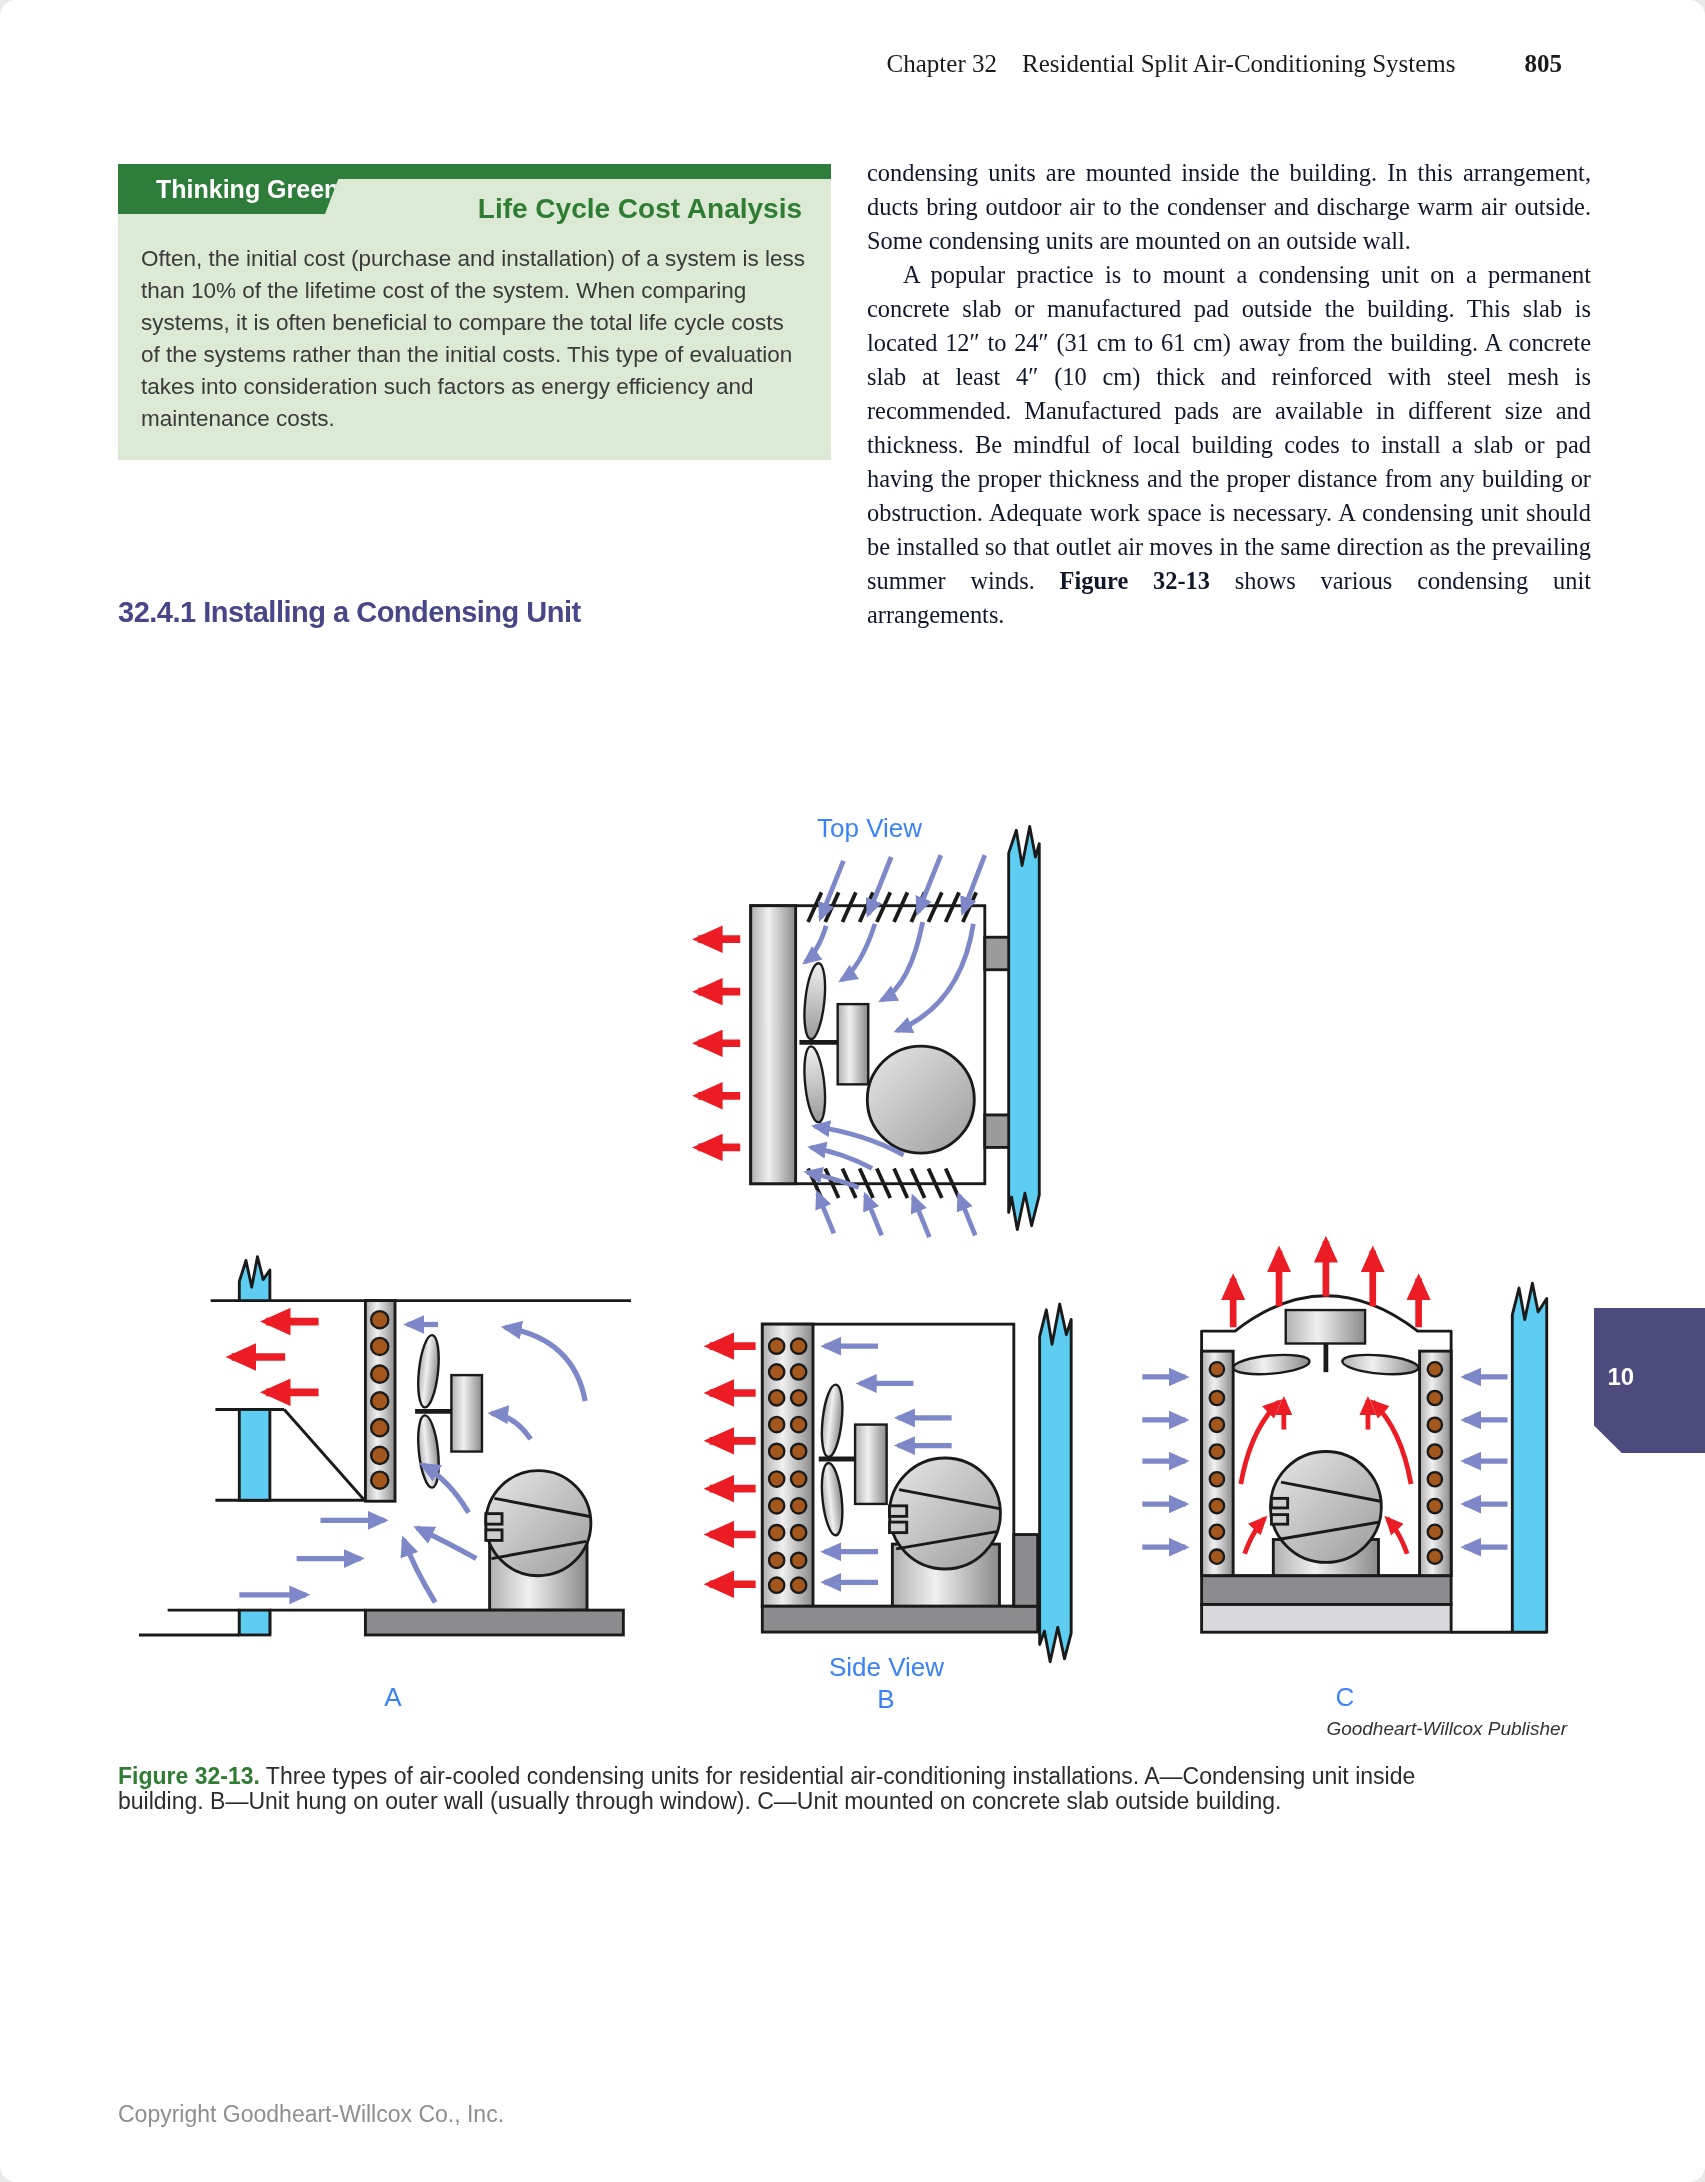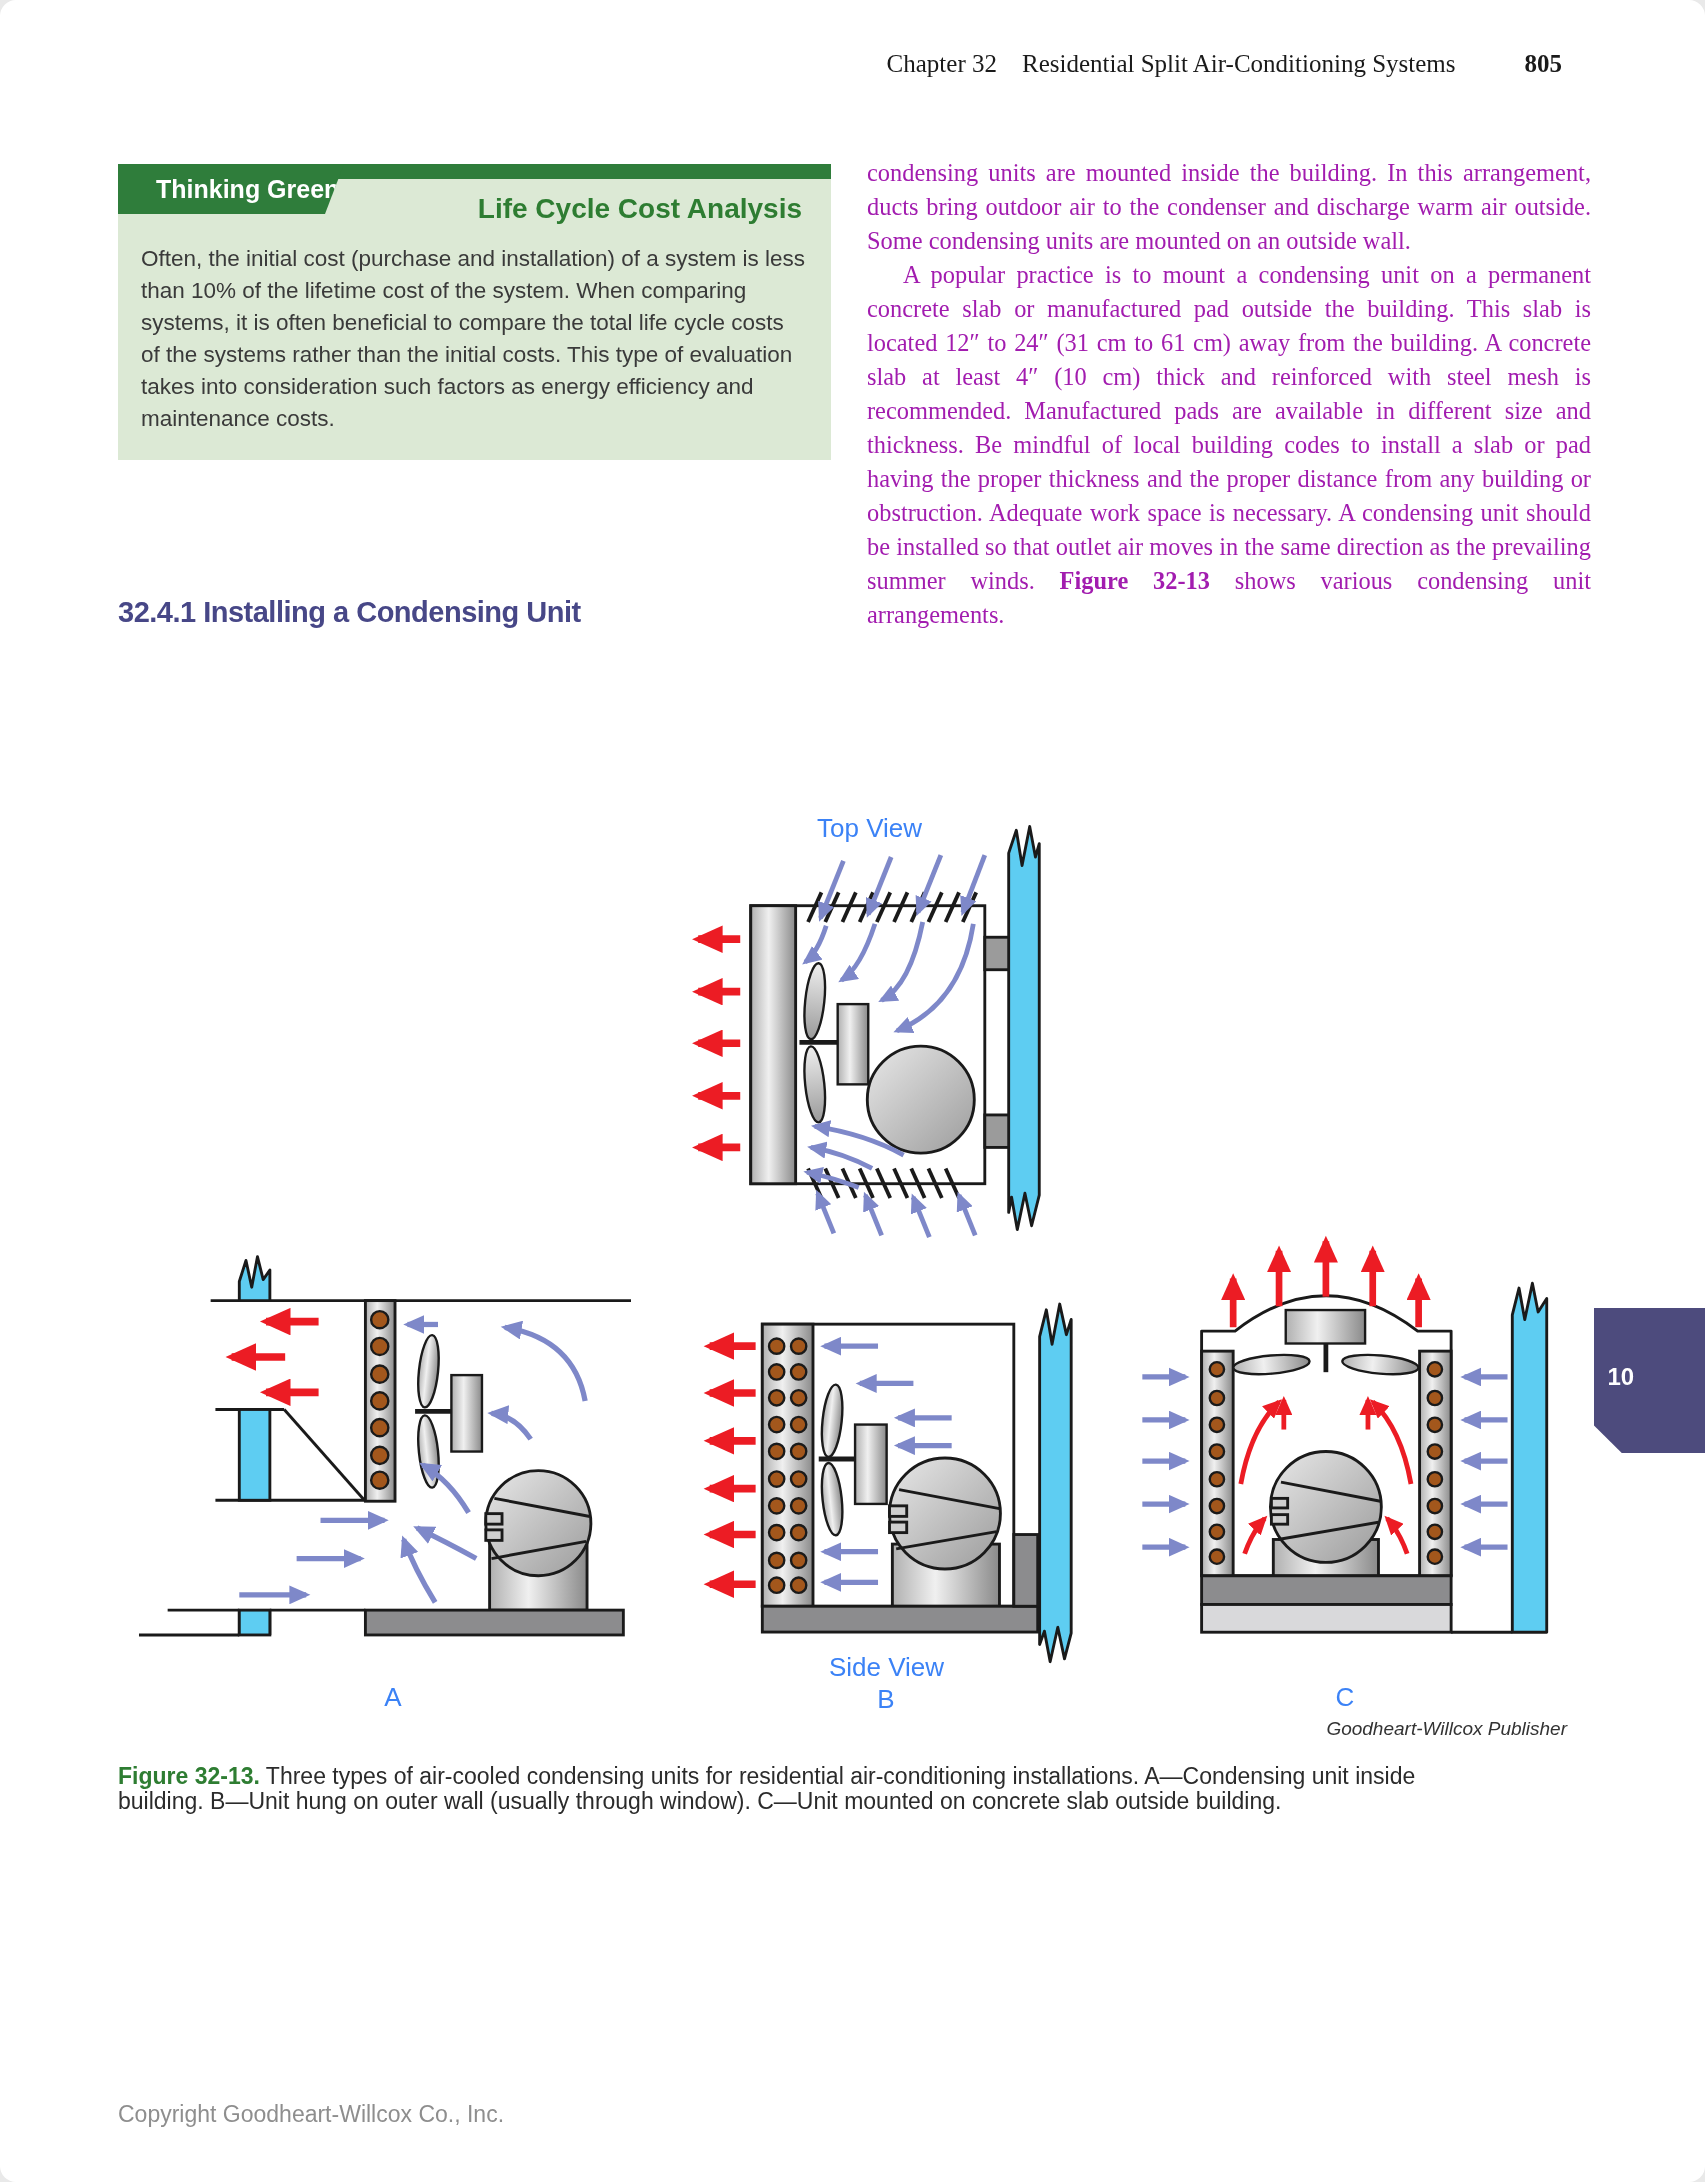--- a/index.html
+++ b/index.html
@@ -16,21 +16,21 @@
   .gb-banner{position:absolute;left:0;top:0;width:226px;height:50px;background:#2f7d3b;
              clip-path:polygon(0 0,100% 0,calc(100% - 19px) 100%,0 100%);
              color:#fff;font-weight:bold;font-size:25px;line-height:50px;padding-left:38px;
              box-sizing:border-box;}
   .gb-title{position:absolute;top:29px;right:29px;color:#2e7d32;font-weight:bold;font-size:28px;}
   .gb-body{position:absolute;left:23px;right:23px;top:79px;font-size:22.5px;line-height:32px;
            color:#3a3a3a;}
   
   .sec-head{position:absolute;left:118px;top:552px;font-size:29px;font-weight:bold;
             color:#474787;letter-spacing:-0.5px;margin-top:44px;}
-  .serif-col{font-family:"Liberation Serif",serif;font-size:24.4px;line-height:34px;color:#a21caf;
+  .serif-col{font-family:"Liberation Serif",serif;font-size:24.4px;line-height:34px;color:#0f172a;
              text-align:justify;}
   .left-par{position:absolute;left:118px;top:608px;width:713px;}
   .right-col{position:absolute;left:867px;top:156px;width:724px;}
   .right-col p{margin:0;}
   .right-col p.ind{text-indent:36px;}
   
   .fig-label{position:absolute;font-weight:normal;font-size:26px;color:#3b82f6;text-align:center;}
   .credit{position:absolute;top:1718px;right:138px;font-style:italic;font-size:19px;color:#333;}
   .caption{position:absolute;left:118px;top:1764px;width:1367px;font-size:23px;line-height:25px;
            color:#2b2b2b;}

